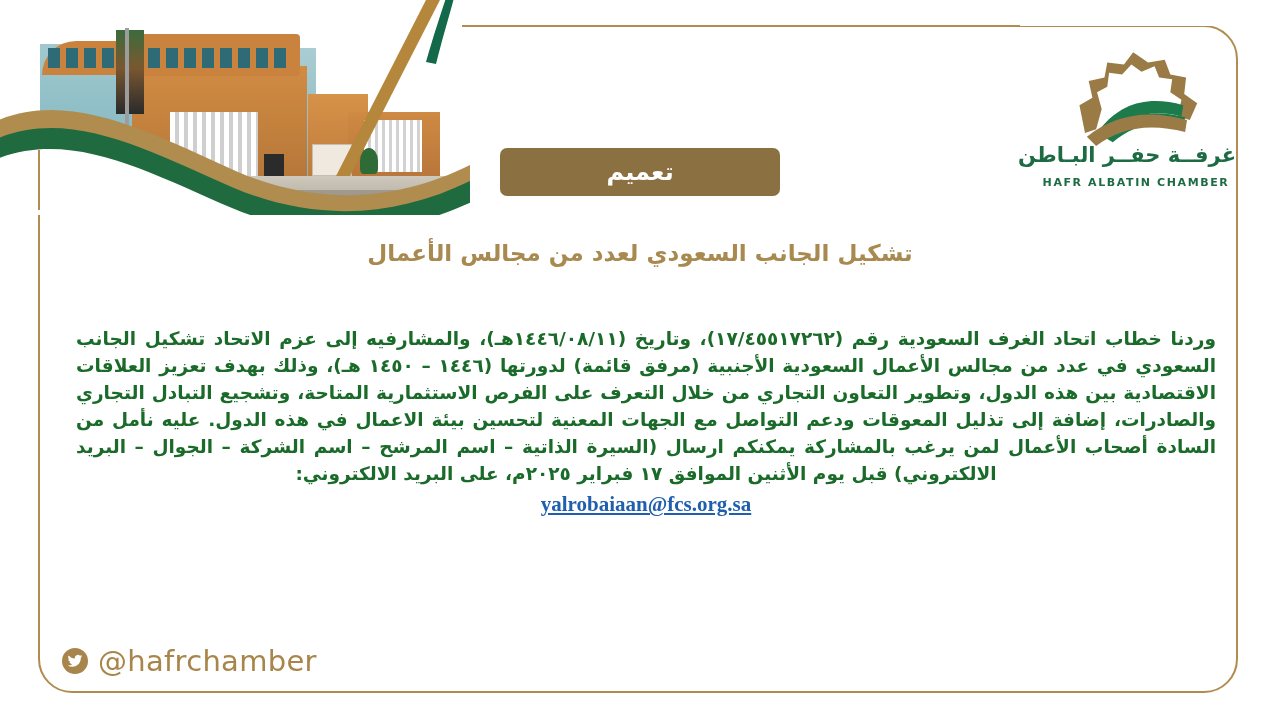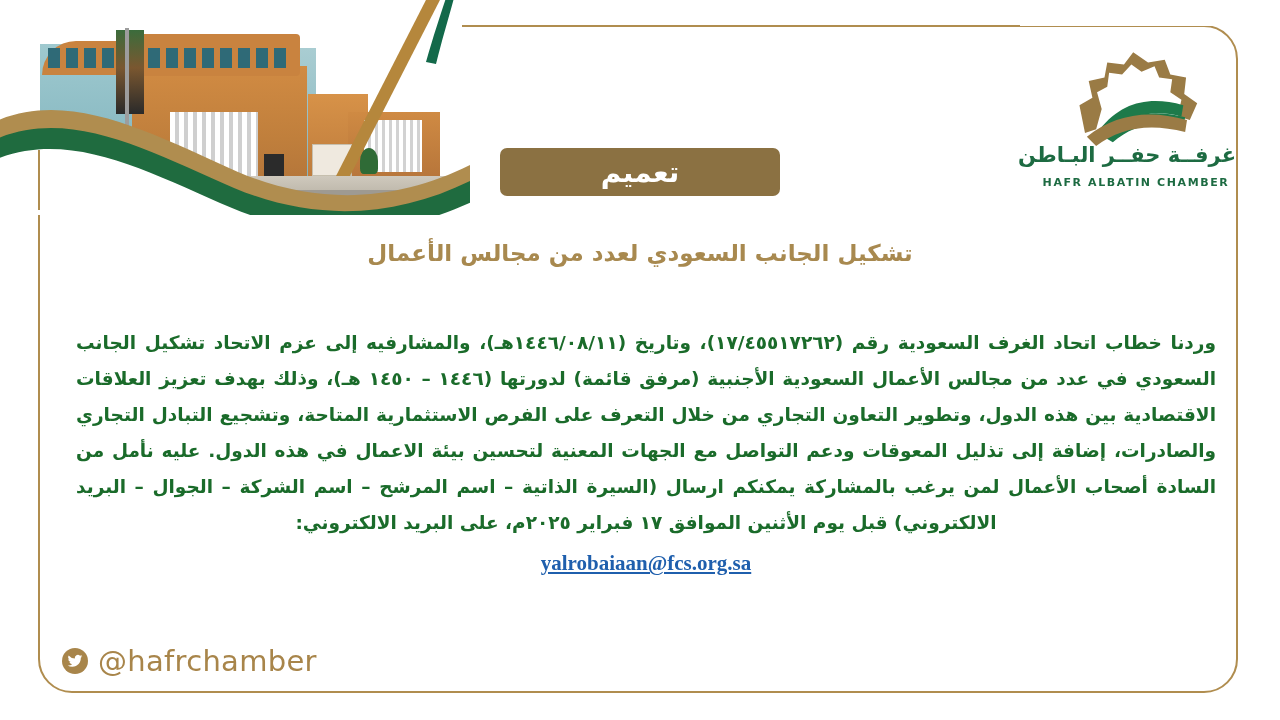--- a/index.html
+++ b/index.html
@@ -152,42 +152,42 @@
     letter-spacing:1.6px;margin-top:9px;white-space:nowrap;
   }
 
   
   .badge{
     position:absolute;left:500px;top:148px;
     width:280px;height:48px;
     background:#8b7142;
     border-radius:7px;
     color:#ffffff;
-    font-size:28px;font-weight:bold;
+    font-size:24px;font-weight:bold;
     display:flex;align-items:center;justify-content:center;
     letter-spacing:1px;
   }
 
   
   .title{
     position:absolute;left:0;right:0;top:240px;
     text-align:center;
     color:#a8894f;
     font-size:23px;font-weight:bold;
     letter-spacing:0.5px;
   }
 
   
   .body-text{
     position:absolute;
     left:76px;top:325px;width:1140px;
     color:#1a6b2a;
     font-size:18.5px;
     font-weight:bold;
-    line-height:36px;
+    line-height:27px;
     text-align:justify;
     text-align-last:center;
     direction:rtl;
   }
   .body-text p{margin:0;}
   .email-line{
     margin-top:4px;
     text-align:center;
     direction:ltr;
   }

